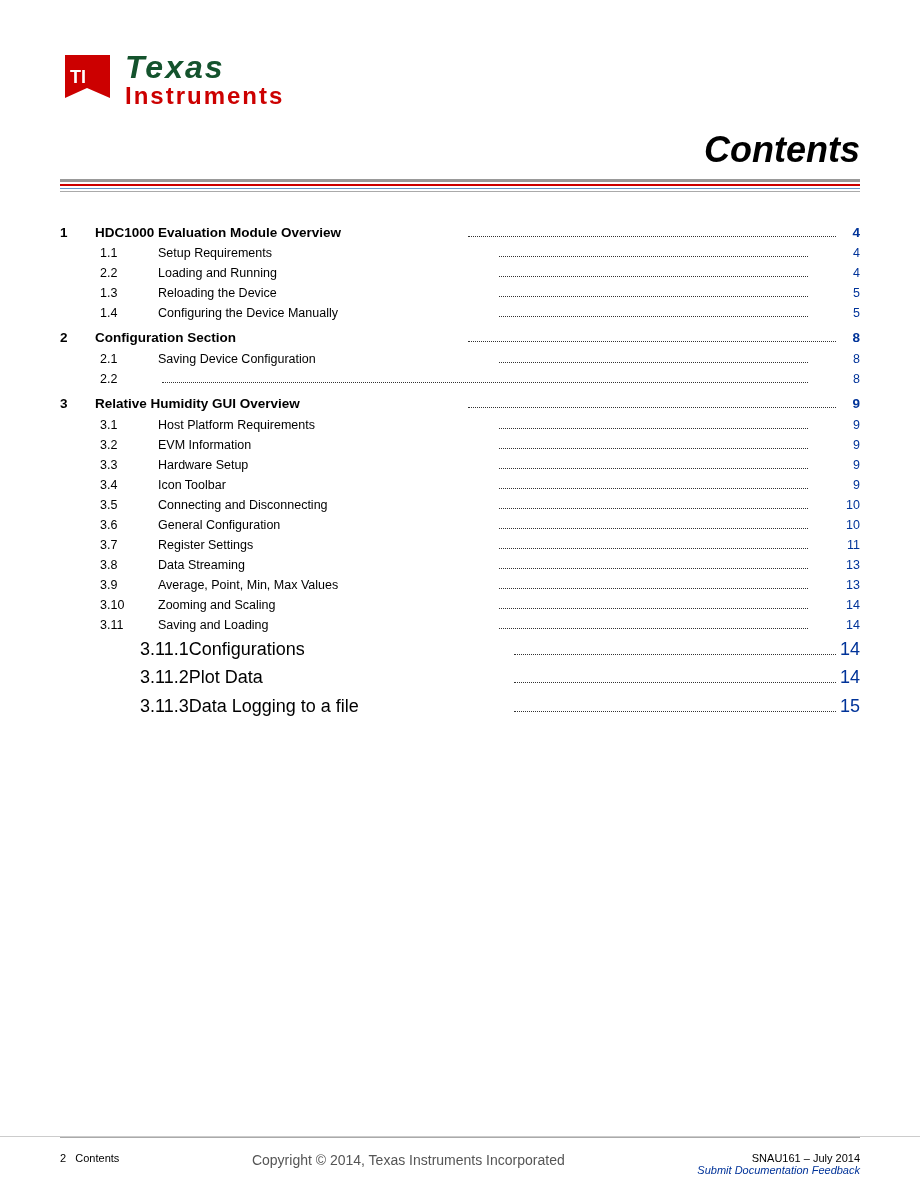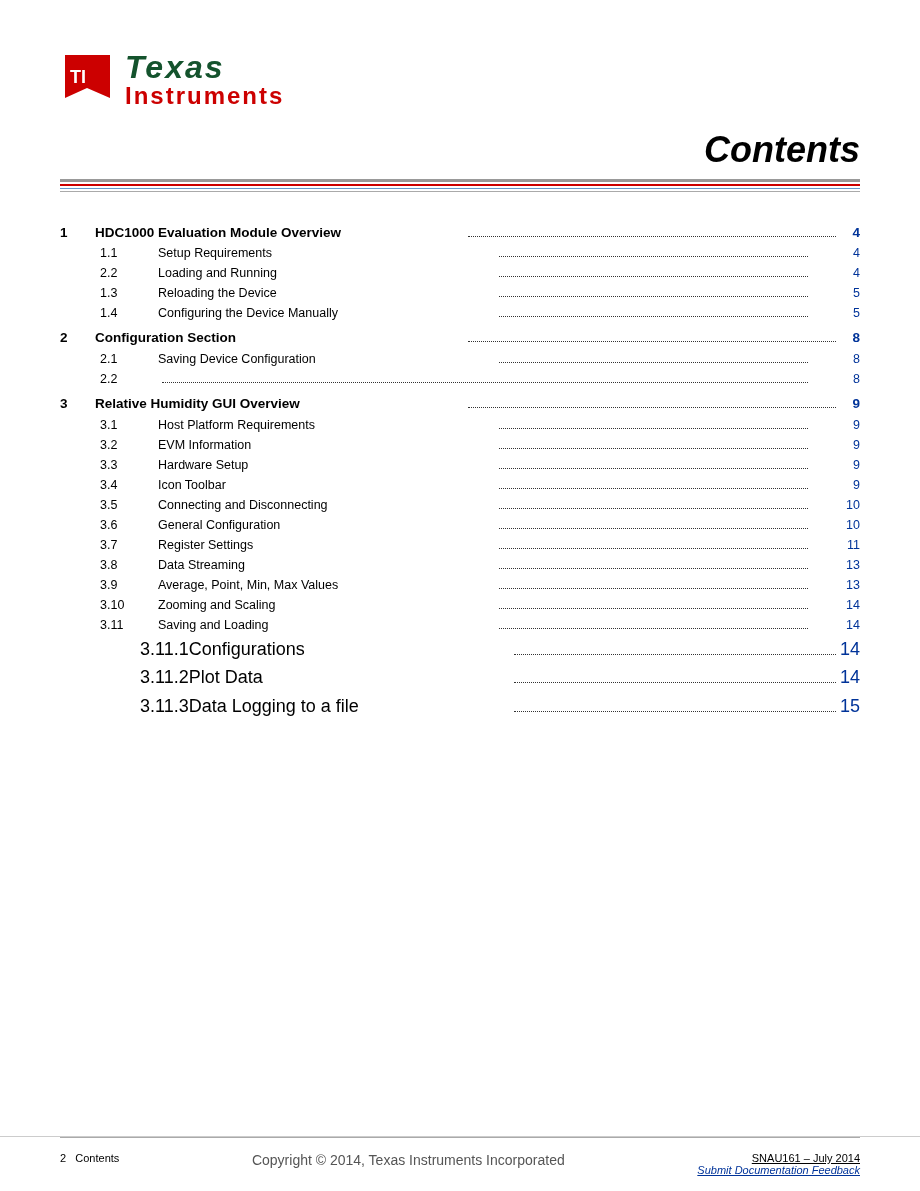--- a/index.html
+++ b/index.html
@@ -183,27 +183,25 @@
     }
 
     .footer-right {
       font-size: 11px;
       text-align: right;
     }
 
     .footer-right .doc-id {
       color: #000;
       display: block;
-      text-decoration: underline;
     }
 
     .footer-right .feedback-link {
       color: #003399;
       font-style: italic;
-      text-decoration: underline;
       display: block;
       cursor: pointer;
     }
 
     .section-gap {
       margin-top: 2px;
     }
   </style>
 </head>
 <body>

